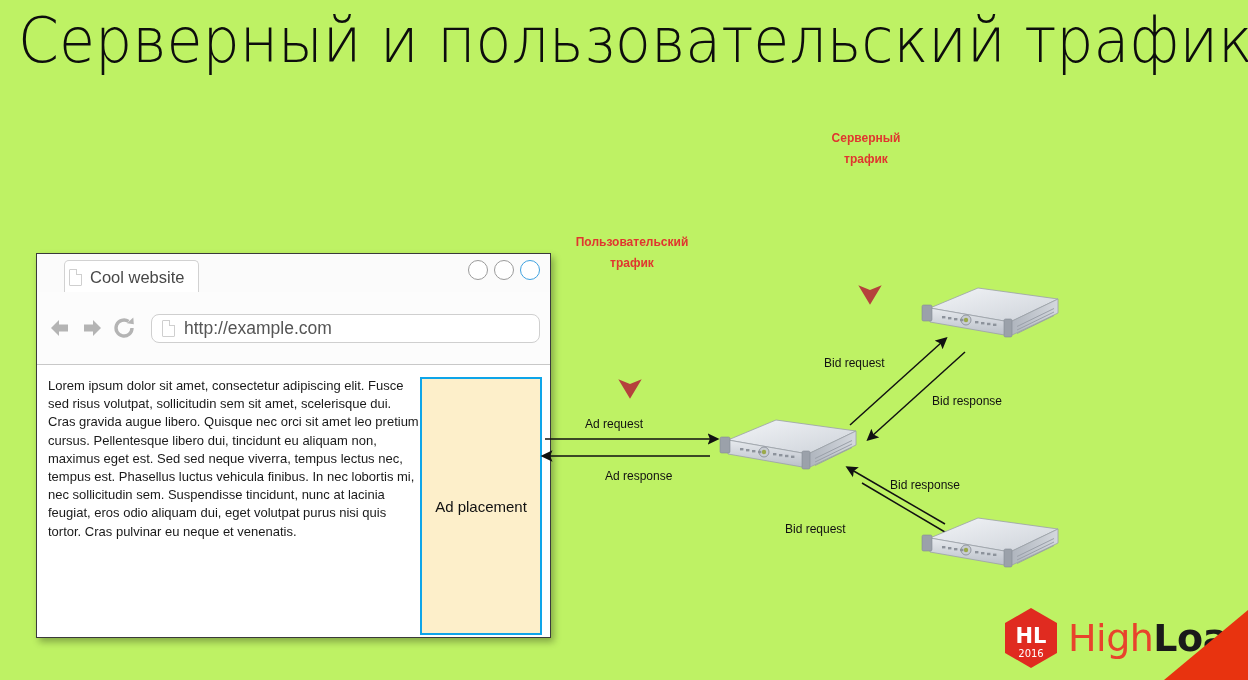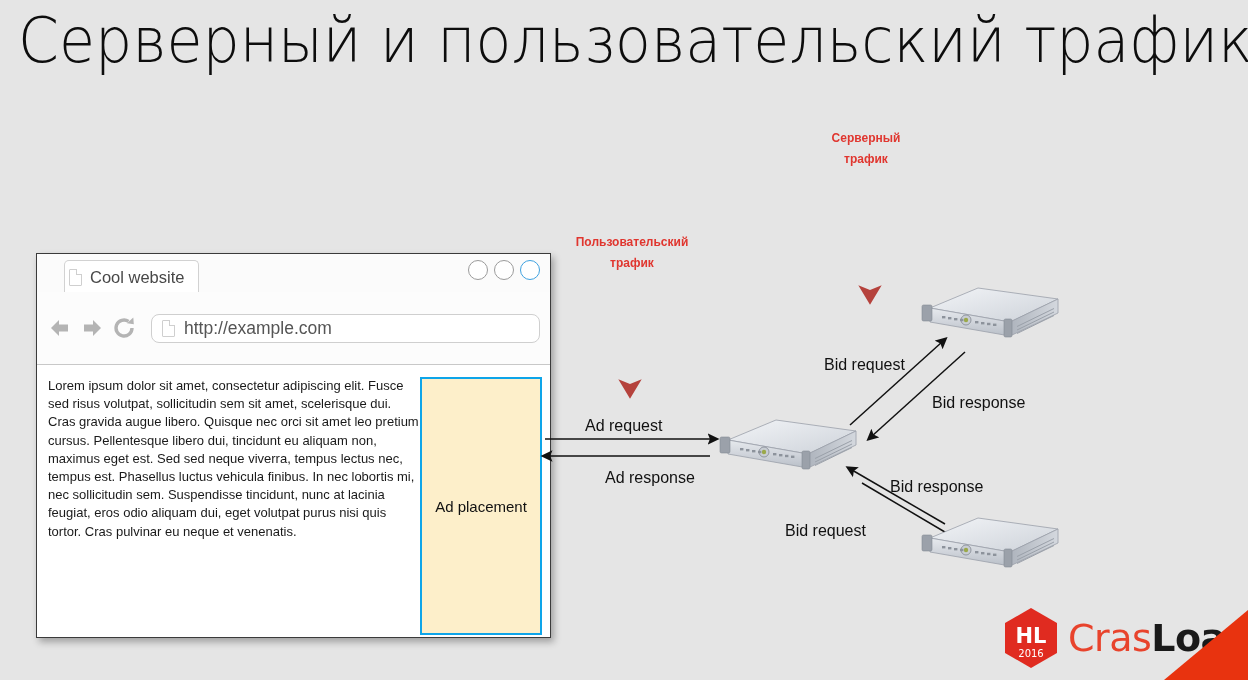--- a/index.html
+++ b/index.html
@@ -2,21 +2,21 @@
 <html><head>
 <meta charset="utf-8">
 <style>
   * { box-sizing: border-box; margin: 0; padding: 0; }
   html, body {
     width: 1248px; height: 680px;
     background: #ffffff;
     font-family: "Liberation Sans", sans-serif;
     overflow: hidden;
   }
-  #slide { position: relative; width: 1248px; height: 680px; background: #e5e5e5; }
+  #slide { position: relative; width: 1248px; height: 680px; background: #bef264; }
 
   
   .slide-title {
     position: absolute;
     left: 18px; top: 4px;
     font-size: 63px;
     font-weight: 300;
     color: #0d0d0d;
     letter-spacing: 0px;
     white-space: nowrap;
@@ -158,21 +158,21 @@
     text-align: center;
     font-family: "Liberation Sans", sans-serif;
     white-space: pre-line;
   }
   #label-user-traffic { left: 548px; top: 185px; width: 168px; margin-top: 47px; }
   #label-server-traffic { left: 800px; top: 128px; width: 132px; }
 
   
   .flow-label {
     position: absolute;
-    font-size: 16px;
+    font-size: 12px;
     color: #111;
     white-space: nowrap;
     font-family: "Liberation Sans", sans-serif;
   }
   #label-ad-request   { left: 585px; top: 417px; }
   #label-ad-response  { left: 605px; top: 469px; }
   #label-bid-request-top  { left: 824px; top: 356px; }
   #label-bid-response-top { left: 932px; top: 394px; }
   #label-bid-response-bot { left: 890px; top: 478px; }
   #label-bid-request-bot  { left: 785px; top: 522px; }
@@ -406,20 +406,20 @@
     </g>
   </svg>
 
   <div class="logo">
     <svg class="logo-hex" viewBox="0 0 56 62">
       <polygon points="28,1 54,16 54,46 28,61 2,46 2,16" fill="#e02b20"></polygon>
       <text x="28" y="36" text-anchor="middle" fill="#ffffff" font-family="DejaVu Sans, sans-serif" font-size="21" font-weight="bold">HL</text>
       <text x="28" y="50" text-anchor="middle" fill="#ffffff" font-family="DejaVu Sans, sans-serif" font-size="10">2016</text>
     </svg>
     <div class="logo-word">
-      <span class="logo-high">Cras</span>
+      <span class="logo-high">High</span>
         <span class="logo-load">Load</span>
     </div>
   </div>
 
   <div class="corner-triangle"></div>
 
 </div>
 
 </body></html>

